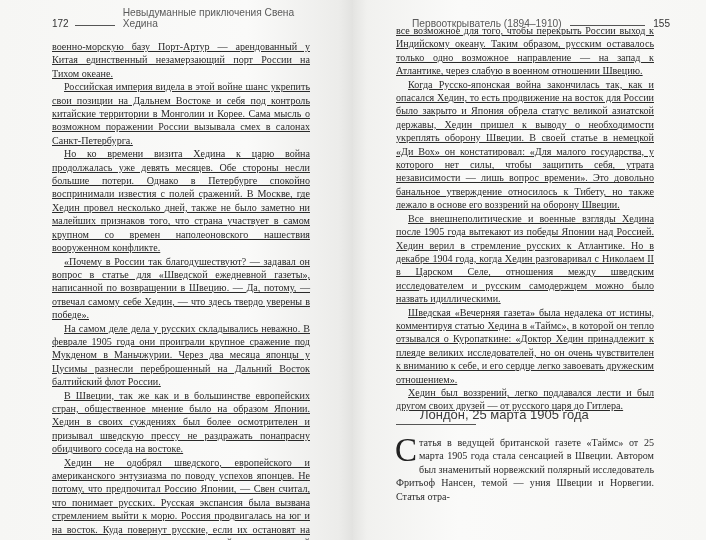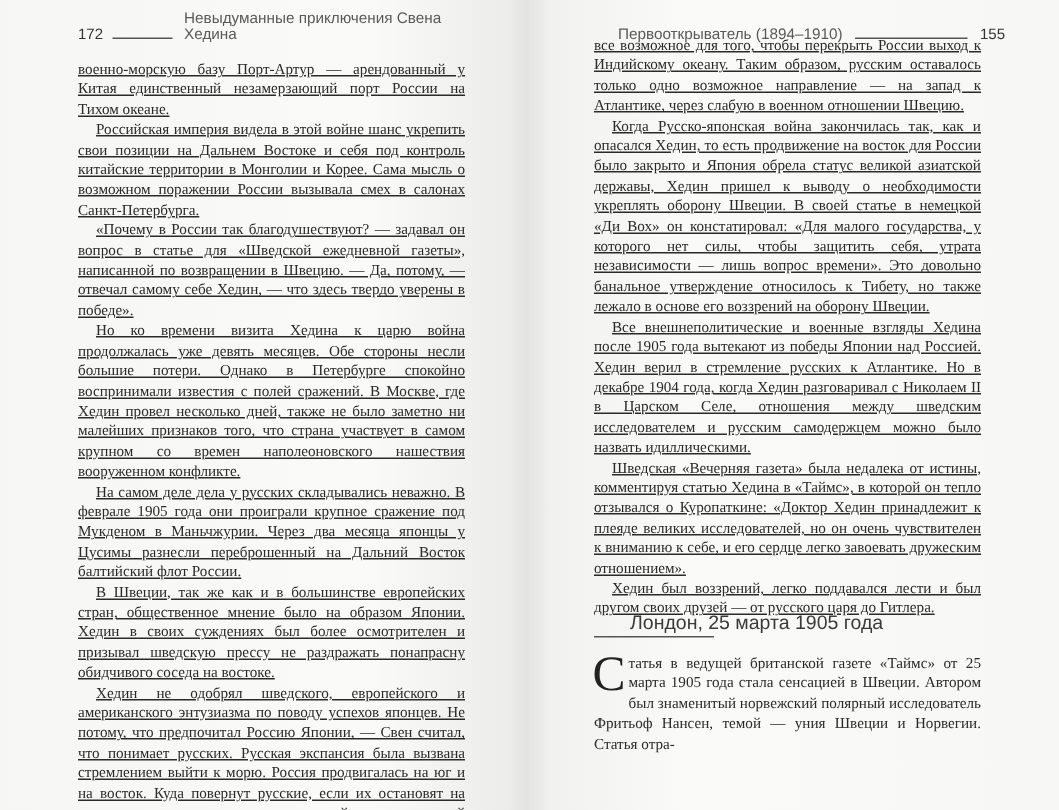--- a/index.html
+++ b/index.html
@@ -66,22 +66,22 @@
 
   <div class="page left">
     <div class="runhead">
       <span class="pgnum">172</span>
       <span class="rule"></span>
       <span>Невыдуманные приключения Свена Хедина</span>
     </div>
     <div class="body-text">
       <p class="cont">военно-морскую базу Порт-Артур — арендованный у Китая единственный незамерзающий порт России на Тихом океане.</p>
       <p>Российская империя видела в этой войне шанс укрепить свои позиции на Дальнем Востоке и себя под контроль китайские территории в Монголии и Корее. Сама мысль о возможном поражении России вызывала смех в салонах Санкт-Петербурга.</p>
+      <p>Но ко времени визита Хедина к царю война продолжалась уже девять месяцев. Обе стороны несли большие потери. Однако в Петербурге спокойно воспринимали известия с полей сражений. В Москве, где Хедин провел несколько дней, также не было заметно ни малейших признаков того, что страна участвует в самом крупном со времен наполеоновского нашествия вооруженном конфликте.</p>
       <p>«Почему в России так благодушествуют? — задавал он вопрос в статье для «Шведской ежедневной газеты», написанной по возвращении в Швецию. — Да, потому, — отвечал самому себе Хедин, — что здесь твердо уверены в победе».</p>
-      <p>Но ко времени визита Хедина к царю война продолжалась уже девять месяцев. Обе стороны несли большие потери. Однако в Петербурге спокойно воспринимали известия с полей сражений. В Москве, где Хедин провел несколько дней, также не было заметно ни малейших признаков того, что страна участвует в самом крупном со времен наполеоновского нашествия вооруженном конфликте.</p>
       <p>На самом деле дела у русских складывались неважно. В феврале 1905 года они проиграли крупное сражение под Мукденом в Маньчжурии. Через два месяца японцы у Цусимы разнесли переброшенный на Дальний Восток балтийский флот России.</p>
       <p>В Швеции, так же как и в большинстве европейских стран, общественное мнение было на образом Японии. Хедин в своих суждениях был более осмотрителен и призывал шведскую прессу не раздражать понапрасну обидчивого соседа на востоке.</p>
       <p>Хедин не одобрял шведского, европейского и американского энтузиазма по поводу успехов японцев. Не потому, что предпочитал Россию Японии, — Свен считал, что понимает русских. Русская экспансия была вызвана стремлением выйти к морю. Россия продвигалась на юг и на восток. Куда повернут русские, если их остановят на востоке и они потеряют свой единственный незамерзающий порт на Тихом океане?</p>
 
     </div>
   </div>
 
   <div class="page right">
     <div class="runhead">
       <span>Первооткрыватель (1894–1910)</span>

